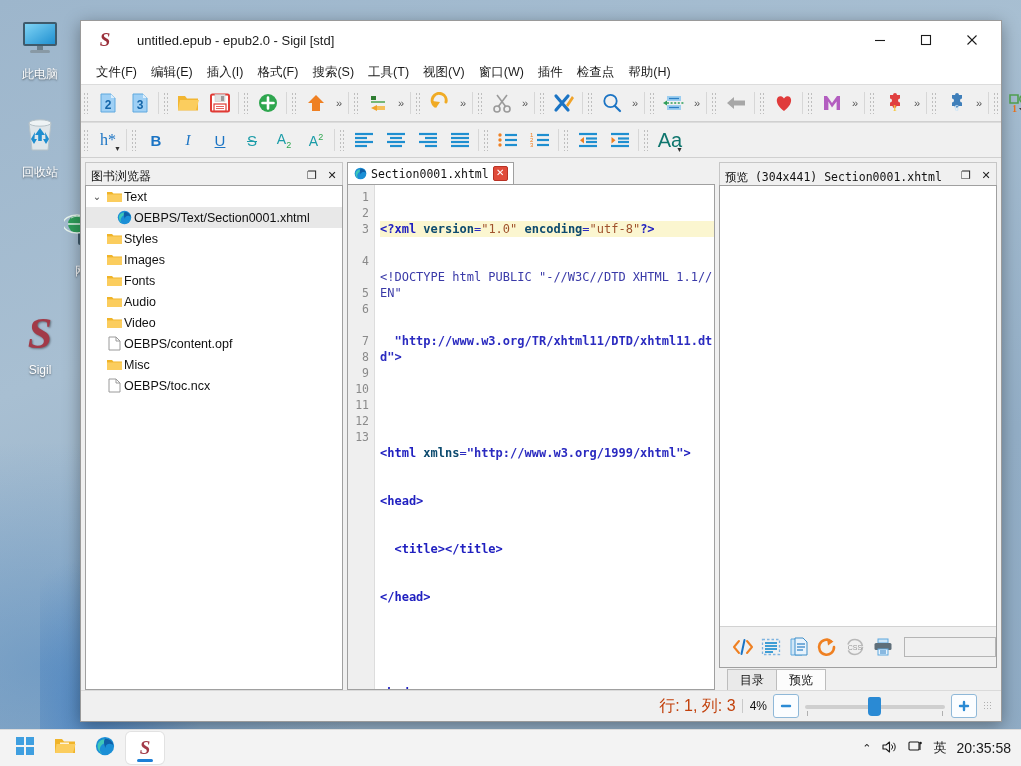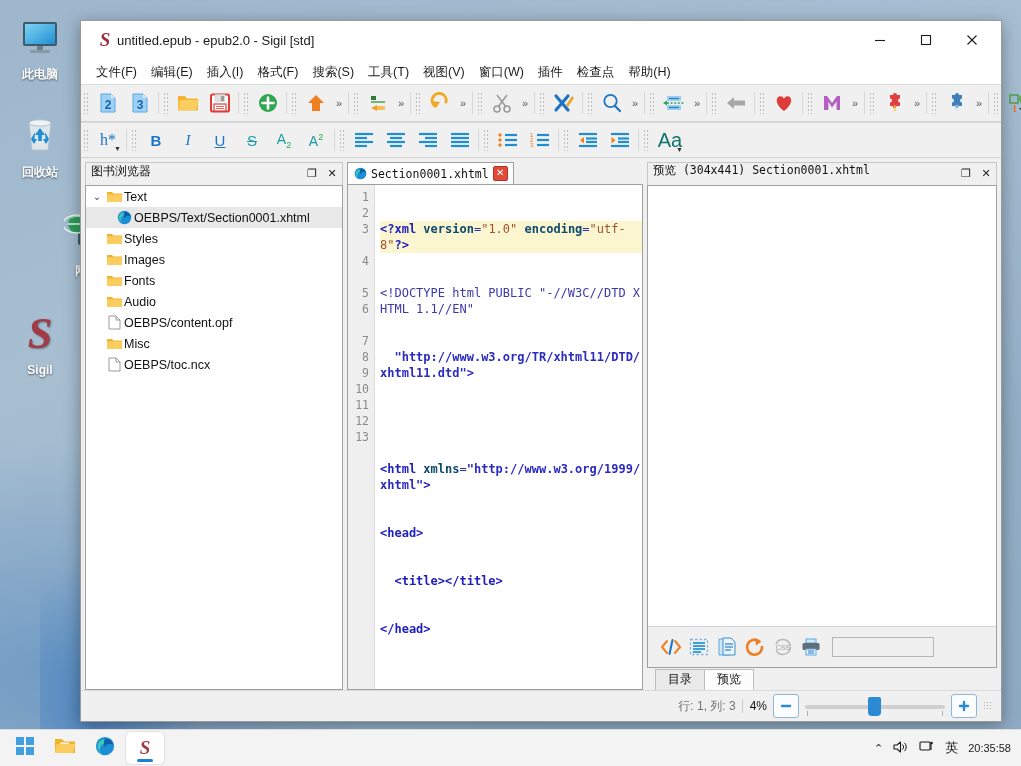--- a/index.html
+++ b/index.html
@@ -12,29 +12,29 @@
   #desktop{position:absolute;inset:0;}
   #desktop-swirl{position:absolute;left:0;bottom:36px;width:420px;height:320px;
     background:radial-gradient(ellipse at 10% 80%, rgba(70,130,190,.45) 0%, rgba(120,170,210,0) 62%);
     pointer-events:none;}
   #desktop-swirl2{position:absolute;left:40px;bottom:36px;width:180px;height:200px;
     background:radial-gradient(ellipse at 30% 90%, rgba(40,110,190,.5) 0%, rgba(40,110,190,0) 60%);
     pointer-events:none;}
   .dt-icon{position:absolute;width:80px;text-align:center;color:#fff;font-size:12px;
     text-shadow:0 1px 2px rgba(0,0,0,.55);}
   .dt-icon .glyph{display:block;height:50px;margin-bottom:3px;}
-  .dt-label{display:block;line-height:14px;font-weight:bold;}
+  .dt-label{display:block;line-height:14px;}
 
   
   #win{position:absolute;left:80px;top:20px;width:920px;height:700px;background:#fff;
     border:1px solid #9a9a9a;box-shadow:0 4px 16px rgba(0,0,0,.35);display:flex;flex-direction:column;}
   #titlebar{height:38px;display:flex;align-items:center;background:#fff;border-bottom:1px solid #fff;flex:0 0 auto;}
   #title-icon{width:24px;text-align:center;margin-left:12px;color:#9b2f3a;font-family:"Liberation Serif",serif;
     font-size:19px;font-style:italic;font-weight:bold;}
-  #title-text{font-size:13px;color:#1b1b1b;margin-left:0;}
+  #title-text{font-size:13px;color:#1b1b1b;margin-left:20px;}
   #title-spacer{flex:1;}
   .wbtn{width:46px;height:36px;display:flex;align-items:center;justify-content:center;font-size:13px;color:#1b1b1b;}
   .wbtn svg{display:block;}
 
   
   #menubar{height:24px;display:flex;align-items:center;padding-left:8px;background:#fff;flex:0 0 auto;}
   .menu-item{font-size:12.5px;color:#1b1b1b;padding:3px 7px;white-space:nowrap;}
 
   
   .toolbar{display:flex;align-items:center;background:#f0f0f0;border-top:1px solid #dcdcdc;
@@ -44,33 +44,33 @@
   .grip{width:7px;height:22px;margin:0 2px;flex:0 0 auto;
     background-image:radial-gradient(#b8b8b8 45%, transparent 46%);
     background-size:3px 4px;opacity:.9;}
   .tbtn{width:32px;height:30px;display:flex;align-items:center;justify-content:center;flex:0 0 auto;}
   .chev{font-size:11px;color:#555;width:14px;text-align:center;flex:0 0 auto;}
   .tsep{width:1px;height:22px;background:#d7d7d7;margin:0 2px;flex:0 0 auto;}
 
   
   #workarea{flex:1;display:flex;background:#f0f0f0;padding:4px 4px 0 4px;gap:4px;min-height:0;}
   .panel{display:flex;flex-direction:column;background:#f0f0f0;min-height:0;}
-  .panel-head{height:22px;display:flex;align-items:flex-start;background:#f0f0f0;
+  .panel-head{height:22px;display:flex;align-items:flex-end;background:#f0f0f0;
     border:1px solid #c6c6c6;border-bottom:none;font-size:12px;color:#111;padding-left:5px;}
   .panel-head .ph-title{flex:1;white-space:nowrap;overflow:hidden;}
   .ph-btn{width:20px;height:20px;display:flex;align-items:center;justify-content:center;color:#222;font-size:11px;}
 
   #browser-panel{width:258px;flex:0 0 auto;}
   #tree{flex:1;background:#fff;border:1px solid #a0a0a0;overflow:hidden;}
   .tree-row{height:21px;display:flex;align-items:center;font-size:12.5px;color:#111;padding-left:4px;white-space:nowrap;}
   .tree-row.sel{background:#e8e8e8;}
   .tw{width:14px;text-align:center;color:#4a4a4a;font-size:10px;flex:0 0 auto;}
   .ficon{width:20px;flex:0 0 auto;display:flex;align-items:center;justify-content:center;}
 
-  #editor-panel{width:296px;flex:0 0 auto;}
+  #editor-panel{width:368px;flex:0 0 auto;}
   #tabstrip{height:22px;display:flex;align-items:flex-end;background:#f0f0f0;}
   .etab{height:21px;display:flex;align-items:center;gap:4px;padding:0 5px 0 6px;background:#fff;
     border:1px solid #a0a0a0;border-bottom:none;font-family:"DejaVu Sans Mono","Liberation Mono",monospace;font-size:11.5px;color:#111;}
   .tab-close{width:13px;height:13px;background:#e04b3a;border:1px solid #b93124;border-radius:2px;color:#fff;
     font-size:10px;line-height:11px;text-align:center;font-family:"Liberation Sans",sans-serif;}
   #code{flex:1;background:#fff;border:1px solid #a0a0a0;display:flex;overflow:hidden;
     font-family:"DejaVu Sans Mono","Liberation Mono",monospace;font-size:12px;}
   #gutter{width:26px;background:#efefef;border-right:1px solid #ddd;text-align:right;padding-top:4px;
     color:#8a8a8a;font-size:11.5px;flex:0 0 auto;}
   .gl{height:16px;line-height:16px;padding-right:5px;}
@@ -84,47 +84,47 @@
   .k-plain{color:#2b2bc0;}
   .k-url{color:#2b2bc0;font-weight:bold;}
 
   #preview-panel{flex:1;min-width:0;}
   #preview-body{flex:1;background:#fff;border:1px solid #a0a0a0;display:flex;flex-direction:column;min-height:0;}
   #preview-canvas{flex:1;background:#fff;}
   #preview-toolbar{height:40px;display:flex;align-items:center;gap:2px;background:#f0f0f0;
     border-top:1px solid #d2d2d2;padding-left:10px;}
   .pvbtn{width:26px;height:28px;display:flex;align-items:center;justify-content:center;}
   #pv-field{height:18px;flex:1;max-width:100px;margin-left:6px;background:#f0f0f0;border:1px solid #b5b5b5;}
-  #bottom-tabs{height:22px;display:flex;align-items:center;padding-left:8px;background:#f0f0f0;flex:0 0 auto;}
+  #bottom-tabs{height:22px;display:flex;align-items:flex-end;padding-left:8px;background:#f0f0f0;flex:0 0 auto;}
   .btab{height:20px;padding:0 12px;display:flex;align-items:center;font-size:12px;color:#111;
     border:1px solid #bdbdbd;border-bottom:none;background:#eaeaea;margin-right:-1px;}
   .btab.active{background:#fcfcfc;color:#111;}
 
   
   #statusbar{height:30px;flex:0 0 auto;display:flex;align-items:center;justify-content:flex-end;
     background:#f0f0f0;border-top:1px solid #dadada;padding-right:8px;gap:6px;}
-  #st-pos{font-size:12px;color:#737373;}
+  #st-pos{font-size:16px;color:#c2410c;}
   #st-zoom{font-size:12px;color:#111;border-left:1px solid #c9c9c9;padding-left:7px;}
   .zbtn{width:24px;height:22px;border:1px solid #8fb8d8;background:#fbfdff;border-radius:3px;
     display:flex;align-items:center;justify-content:center;}
   #zslider{width:140px;height:22px;position:relative;display:flex;align-items:center;}
   #ztrack{position:absolute;left:0;right:0;top:10px;height:4px;background:#cfcfcf;border-radius:2px;}
   #zthumb{position:absolute;left:63px;top:2px;width:13px;height:19px;background:#2a8ad4;border-radius:2px 2px 4px 4px;}
   .ztick{position:absolute;top:16px;width:1px;height:5px;background:#b0b0b0;}
 
   
   #taskbar{position:absolute;left:0;bottom:0;width:1021px;height:36px;background:#f3f3f3;
     border-top:1px solid #dcdcdc;display:flex;align-items:center;}
   #tb-left{display:flex;align-items:center;gap:2px;padding-left:6px;}
   .tkbtn{width:38px;height:32px;display:flex;align-items:center;justify-content:center;border-radius:5px;position:relative;}
   .tkbtn.active{background:#fff;box-shadow:0 0 0 1px #e2e2e2;}
   .tkbtn.active::after{content:"";position:absolute;bottom:2px;left:11px;width:16px;height:3px;background:#1d7fd6;border-radius:2px;}
   #tb-right{margin-left:auto;display:flex;align-items:center;gap:10px;padding-right:10px;font-size:12px;color:#1b1b1b;}
   #tb-ime{font-size:13px;}
-  #tb-clock{font-size:11px;}
+  #tb-clock{font-size:14px;}
 </style>
 </head>
 <body>
 
 <div id="desktop">
   <div id="desktop-swirl"></div>
   <div id="desktop-swirl2"></div>
 
   <div class="dt-icon" style="left:0;top:14px;">
     <span class="glyph">
@@ -586,20 +586,30 @@
           <span class="tw"></span>
           <span class="ficon">
             <svg width="15" height="13" viewBox="0 0 15 13">
                 <path d="M0 2 h5 l1.4 1.6 H15 V12 H0 Z" fill="#f0b429"></path>
                 <path d="M0 4.4 h15 V12 H0 Z" fill="#fbcd5e"></path>
               </svg>
           </span>
           <span>Audio</span>
         </div>
 
+        <div class="tree-row">
+          <span class="tw"></span>
+          <span class="ficon">
+            <svg width="15" height="13" viewBox="0 0 15 13">
+                <path d="M0 2 h5 l1.4 1.6 H15 V12 H0 Z" fill="#f0b429"></path>
+                <path d="M0 4.4 h15 V12 H0 Z" fill="#fbcd5e"></path>
+              </svg>
+          </span>
+          <span>Video</span>
+        </div>
 
         <div class="tree-row">
           <span class="tw"></span>
           <span class="ficon">
             <svg width="13" height="15" viewBox="0 0 13 15">
                 <path d="M1 1 h7 l4 4 v9 H1 Z" fill="#fff" stroke="#9a9a9a"></path>
                 <path d="M8 1 v4 h4" fill="none" stroke="#9a9a9a"></path>
               </svg>
           </span>
           <span>OEBPS/content.opf</span>

